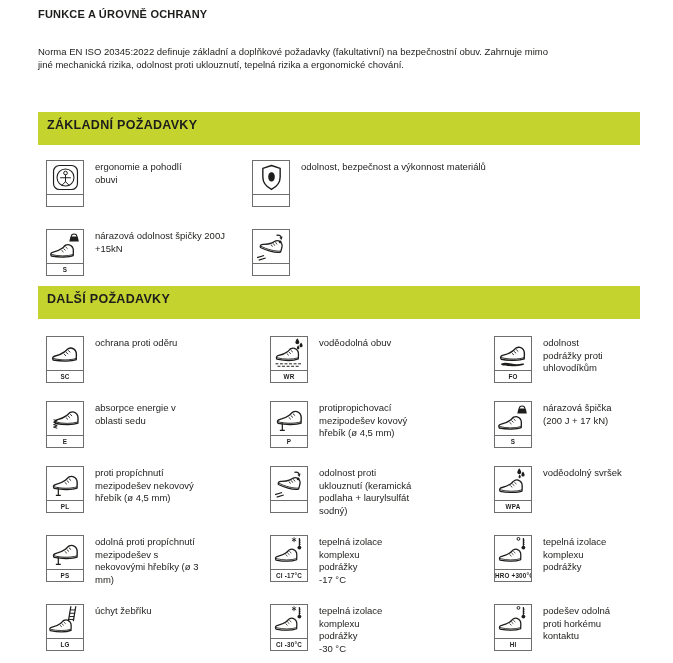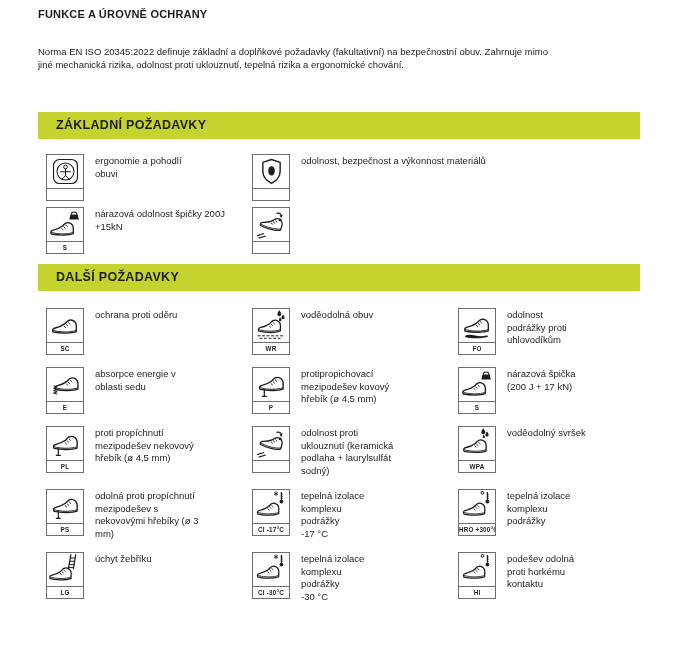--- a/index.html
+++ b/index.html
@@ -6,27 +6,27 @@
   html,body { background: #fff; }
   body {
     width: 673px; height: 663px; overflow: hidden;
     font-family: "Liberation Sans", sans-serif;
     color: #1d1d1b;
   }
   .page { padding: 8px 33px 0 38px; }
   .title { font-size: 11px; font-weight: bold; letter-spacing: .2px; }
   .intro { margin-top: 25px; font-size: 9.5px; line-height: 13px; white-space: pre-line; }
   .bar {
-    margin-top: 41px; height: 27px; line-height: 27px;
+    margin-top: 41px; height: 33px; line-height: 27px;
     background: var(--accent, #c5d32f);
-    font-size: 12.5px; font-weight: bold; padding-left: 18px; letter-spacing: .3px;
+    font-size: 12.5px; font-weight: bold; padding-left: 9px; letter-spacing: .3px;
   }
   .bar2 { margin-top: 10px; }
-  .grid1 { margin: 15px 0 0 8px; display: grid; grid-template-columns: 206px 1fr; row-gap: 6px; }
-  .grid2 { margin: 17px 0 0 8px; display: grid; grid-template-columns: 206px 206px 1fr; row-gap: 12px; }
+  .grid1 { margin: 15px 0 0 8px; display: grid; grid-template-columns: 206px 1fr; row-gap: 22px; }
+  .grid2 { margin: 17px 0 0 8px; display: grid; grid-template-columns: 206px 206px 1fr; row-gap: 12px; gap: 18px; }
   .cell { display: flex; align-items: flex-start; }
   .picto { width: 38px; flex: 0 0 38px; border: 1.5px solid #6e6e6d; background: #fff; }
   .glyph { display: block; width: 35px; height: 33px; margin: 0 auto; }
   .badge {
     height: 12px; border-top: 1.5px solid #6e6e6d;
     font-size: 6.3px; font-weight: bold; text-align: center; line-height: 11px;
     letter-spacing: .2px; white-space: nowrap; overflow: hidden;
   }
   .txt { margin-left: 11px; font-size: 9.5px; line-height: 12.5px; white-space: pre-line; padding-top: 1px; }
   .w-narrow { max-width: 150px; }

